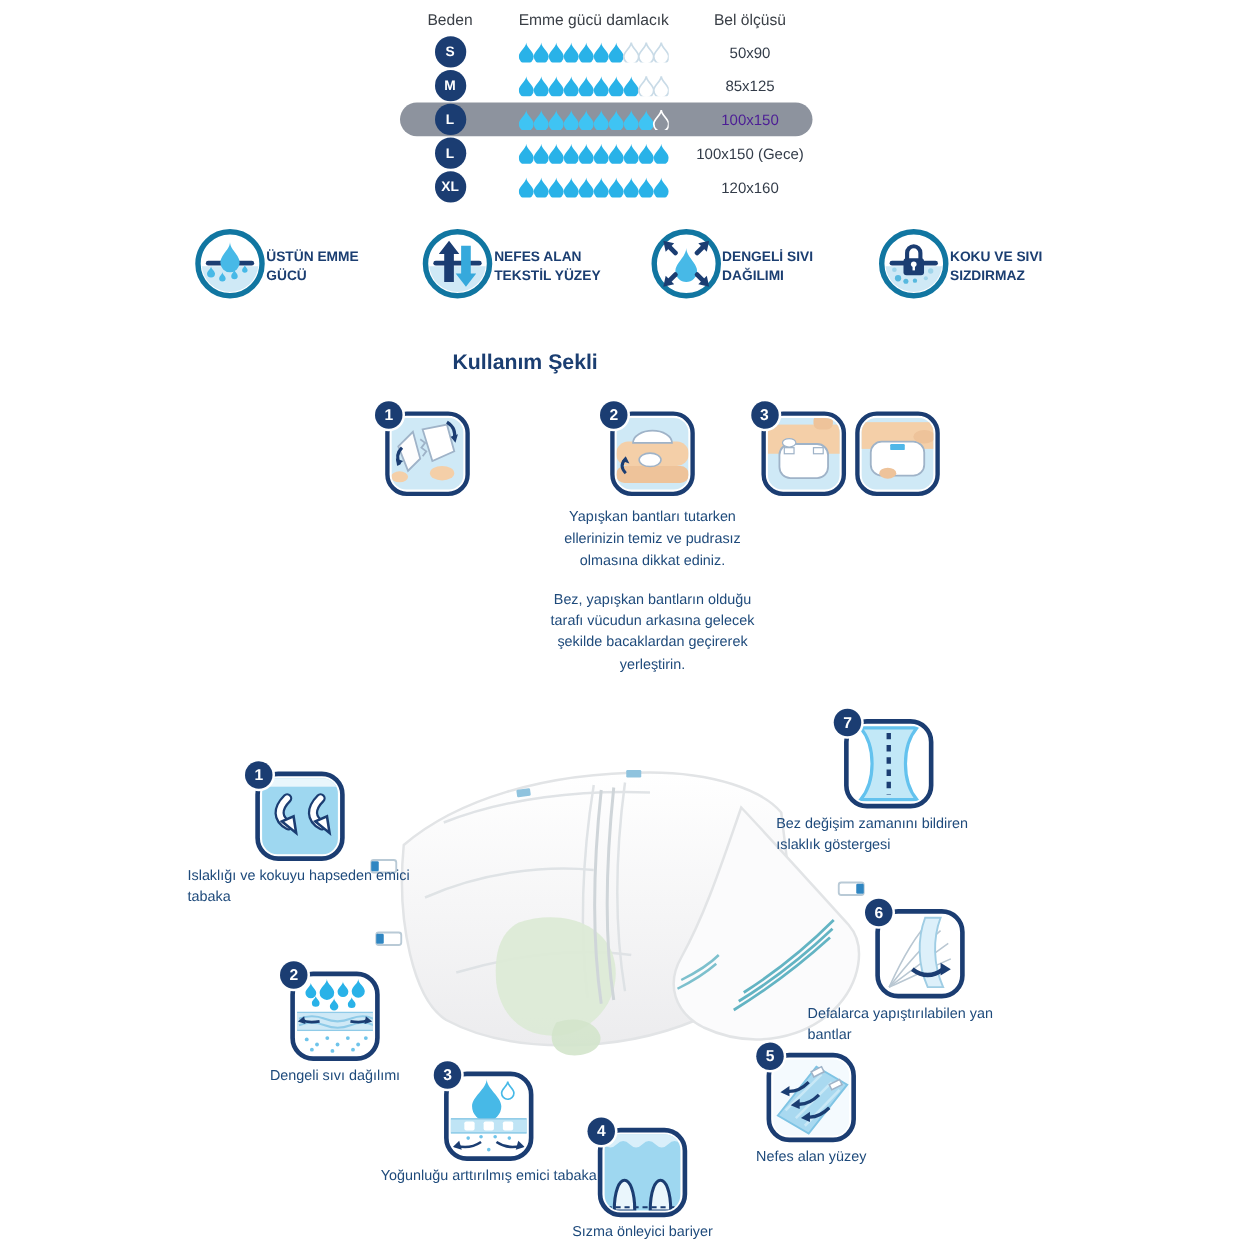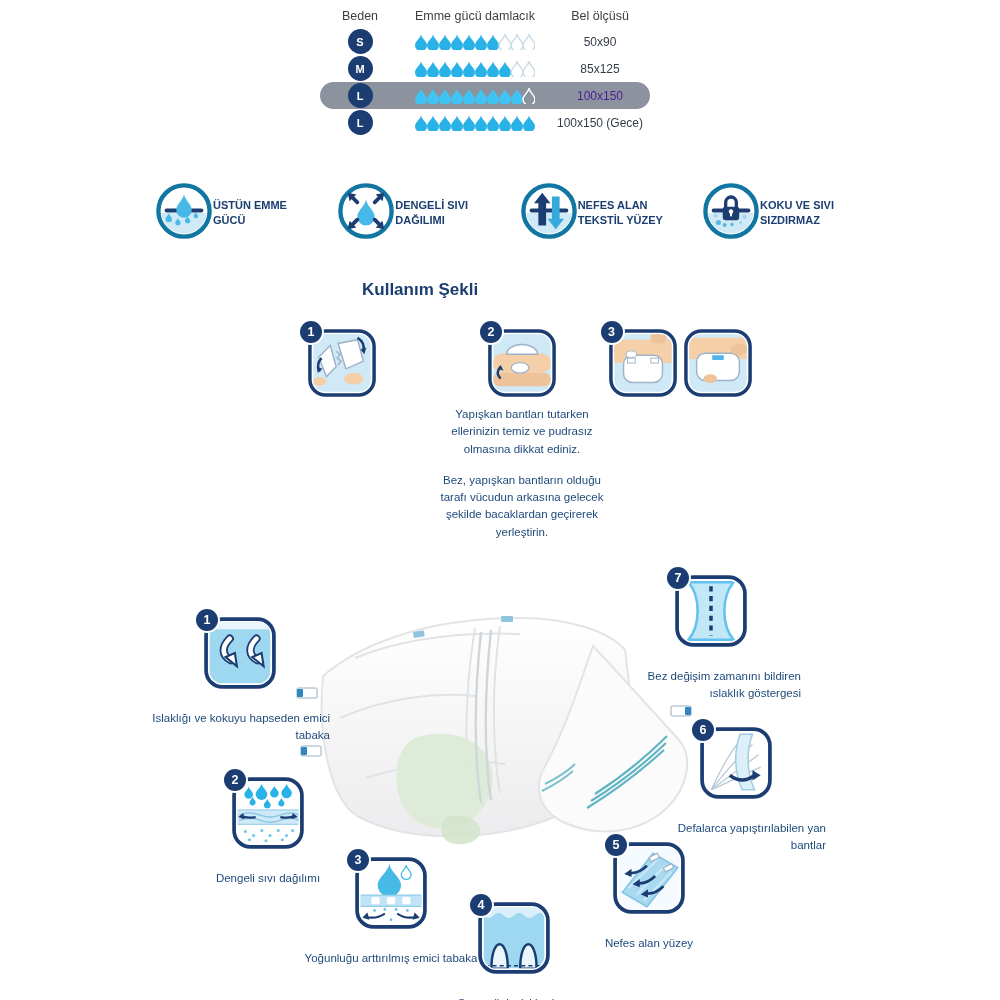--- a/index.html
+++ b/index.html
@@ -37,21 +37,21 @@
              background:#1b3d72;color:#fff;font-size:12.5px;font-weight:bold;line-height:22px;
              text-align:center;box-shadow:0 0 0 2px #fff;z-index:3;}
   .step-text{margin-top:8px;font-size:11.5px;color:#1e4a7b;line-height:1.5;text-align:center;}
   .step-text p{margin:0 0 14px 0;}
 
   
   .callout{position:absolute;width:180px;display:flex;flex-direction:column;align-items:center;}
   .c1{left:150px;top:616px;} .c2{left:178px;top:776px;} .c3{left:301px;top:856px;}
   .c4{left:424px;top:901px;} .c5{left:559px;top:841px;} .c6{left:646px;top:726px;}
   .c7{left:621px;top:574px;}
-  .c-label{margin-top:20px;font-size:11.5px;color:#1e4a7b;line-height:1.45;text-align:right;}
+  .c-label{margin-top:3px;font-size:11.5px;color:#1e4a7b;line-height:1.45;text-align:left;}
 
   .product-photo{position:absolute;left:295px;top:588px;width:400px;height:280px;}
 </style>
 </head>
 <body>
 
 <div class="page">
 
   <div class="size-table">
     <div class="size-head">
@@ -132,20 +132,40 @@
               <path transform="translate(36 1)" d="M6 0 C6 4 0 7.2 0 11.2 A6 6 0 0 0 12 11.2 C12 7.2 6 4 6 0 Z" fill="#29b2e8" stroke="none" stroke-width="1.4"></path>
               <path transform="translate(48 1)" d="M6 0 C6 4 0 7.2 0 11.2 A6 6 0 0 0 12 11.2 C12 7.2 6 4 6 0 Z" fill="#29b2e8" stroke="none" stroke-width="1.4"></path>
               <path transform="translate(60 1)" d="M6 0 C6 4 0 7.2 0 11.2 A6 6 0 0 0 12 11.2 C12 7.2 6 4 6 0 Z" fill="#29b2e8" stroke="none" stroke-width="1.4"></path>
               <path transform="translate(72 1)" d="M6 0 C6 4 0 7.2 0 11.2 A6 6 0 0 0 12 11.2 C12 7.2 6 4 6 0 Z" fill="#29b2e8" stroke="none" stroke-width="1.4"></path>
               <path transform="translate(84 1)" d="M6 0 C6 4 0 7.2 0 11.2 A6 6 0 0 0 12 11.2 C12 7.2 6 4 6 0 Z" fill="#29b2e8" stroke="none" stroke-width="1.4"></path>
               <path transform="translate(96 1)" d="M6 0 C6 4 0 7.2 0 11.2 A6 6 0 0 0 12 11.2 C12 7.2 6 4 6 0 Z" fill="#29b2e8" stroke="none" stroke-width="1.4"></path>
               <path transform="translate(108 1)" d="M6 0 C6 4 0 7.2 0 11.2 A6 6 0 0 0 12 11.2 C12 7.2 6 4 6 0 Z" fill="#29b2e8" stroke="none" stroke-width="1.4"></path>
             </svg>
           </div>
           <div class="waist">100x150 (Gece)</div>
+        </div>
+        <div class="size-row">
+          <div class="cell-c">
+            <span class="size-badge">XL</span>
+          </div>
+          <div class="cell-c">
+            <svg width="120" height="17" viewBox="0 0 120 17">
+              <path transform="translate(0 1)" d="M6 0 C6 4 0 7.2 0 11.2 A6 6 0 0 0 12 11.2 C12 7.2 6 4 6 0 Z" fill="#29b2e8" stroke="none" stroke-width="1.4"></path>
+              <path transform="translate(12 1)" d="M6 0 C6 4 0 7.2 0 11.2 A6 6 0 0 0 12 11.2 C12 7.2 6 4 6 0 Z" fill="#29b2e8" stroke="none" stroke-width="1.4"></path>
+              <path transform="translate(24 1)" d="M6 0 C6 4 0 7.2 0 11.2 A6 6 0 0 0 12 11.2 C12 7.2 6 4 6 0 Z" fill="#29b2e8" stroke="none" stroke-width="1.4"></path>
+              <path transform="translate(36 1)" d="M6 0 C6 4 0 7.2 0 11.2 A6 6 0 0 0 12 11.2 C12 7.2 6 4 6 0 Z" fill="#29b2e8" stroke="none" stroke-width="1.4"></path>
+              <path transform="translate(48 1)" d="M6 0 C6 4 0 7.2 0 11.2 A6 6 0 0 0 12 11.2 C12 7.2 6 4 6 0 Z" fill="#29b2e8" stroke="none" stroke-width="1.4"></path>
+              <path transform="translate(60 1)" d="M6 0 C6 4 0 7.2 0 11.2 A6 6 0 0 0 12 11.2 C12 7.2 6 4 6 0 Z" fill="#29b2e8" stroke="none" stroke-width="1.4"></path>
+              <path transform="translate(72 1)" d="M6 0 C6 4 0 7.2 0 11.2 A6 6 0 0 0 12 11.2 C12 7.2 6 4 6 0 Z" fill="#29b2e8" stroke="none" stroke-width="1.4"></path>
+              <path transform="translate(84 1)" d="M6 0 C6 4 0 7.2 0 11.2 A6 6 0 0 0 12 11.2 C12 7.2 6 4 6 0 Z" fill="#29b2e8" stroke="none" stroke-width="1.4"></path>
+              <path transform="translate(96 1)" d="M6 0 C6 4 0 7.2 0 11.2 A6 6 0 0 0 12 11.2 C12 7.2 6 4 6 0 Z" fill="#29b2e8" stroke="none" stroke-width="1.4"></path>
+              <path transform="translate(108 1)" d="M6 0 C6 4 0 7.2 0 11.2 A6 6 0 0 0 12 11.2 C12 7.2 6 4 6 0 Z" fill="#29b2e8" stroke="none" stroke-width="1.4"></path>
+            </svg>
+          </div>
+          <div class="waist">120x160</div>
         </div>
       </div>
   </div>
 
   <div class="features">
       <div class="feature">
         <span><svg viewBox="0 0 60 60" width="58" height="58">
     <circle cx="30" cy="30" r="26.5" fill="#fff" stroke="#1176a1" stroke-width="4.5"></circle>
             <path d="M6.6 32 A23.5 23.5 0 0 0 53.4 32 Z" fill="#cfe9f6"></path>
             <rect x="10" y="27.5" width="40" height="4" rx="2" fill="#1b3d72"></rect>
@@ -153,45 +173,45 @@
     <path transform="translate(11 32) scale(0.55)" d="M6 0 C6 4 0 7.2 0 11.2 A6 6 0 0 0 12 11.2 C12 7.2 6 4 6 0 Z" fill="#47b9e7"></path>
     <path transform="translate(21 37) scale(0.45)" d="M6 0 C6 4 0 7.2 0 11.2 A6 6 0 0 0 12 11.2 C12 7.2 6 4 6 0 Z" fill="#47b9e7"></path>
     <path transform="translate(31 35) scale(0.45)" d="M6 0 C6 4 0 7.2 0 11.2 A6 6 0 0 0 12 11.2 C12 7.2 6 4 6 0 Z" fill="#47b9e7"></path>
     <path transform="translate(40 31) scale(0.38)" d="M6 0 C6 4 0 7.2 0 11.2 A6 6 0 0 0 12 11.2 C12 7.2 6 4 6 0 Z" fill="#47b9e7"></path>
           </svg></span>
         <span class="feature-label">ÜSTÜN EMME GÜCÜ</span>
       </div>
       <div class="feature">
         <span><svg viewBox="0 0 60 60" width="58" height="58">
     <circle cx="30" cy="30" r="26.5" fill="#fff" stroke="#1176a1" stroke-width="4.5"></circle>
+            <path d="M6.6 32 A23.5 23.5 0 0 0 53.4 32 Z" fill="#cfe9f6"></path>
+            <rect x="10" y="27.5" width="40" height="4" rx="2" fill="#1b3d72"></rect>
+            <path d="M23 11 L31.5 22 L27 22 L27 45 L19 45 L19 22 L14.5 22 Z" fill="#1b3d72"></path>
+    <path d="M37 49 L45.5 38 L41 38 L41 15 L33 15 L33 38 L28.5 38 Z" fill="#36a9dc"></path>
+          </svg></span>
+        <span class="feature-label">NEFES ALAN TEKSTİL YÜZEY</span>
+      </div>
+      <div class="feature">
+        <span><svg viewBox="0 0 60 60" width="58" height="58">
+    <circle cx="30" cy="30" r="26.5" fill="#fff" stroke="#1176a1" stroke-width="4.5"></circle>
             <path d="M30 17 C30 24 21 29.5 21 36 A9 9 0 0 0 39 36 C39 29.5 30 24 30 17 Z" fill="#47b9e7"></path>
     <g stroke="#1b3d72" stroke-width="4" stroke-linecap="round">
       <path d="M21 21 L15 15"></path>
               <path d="M39 21 L45 15"></path>
               <path d="M21 39 L15 45"></path>
               <path d="M39 39 L45 45"></path>
             </g>
     <g fill="#1b3d72">
       <path d="M11 11 L20 13 L13 20 Z"></path>
               <path d="M49 11 L47 20 L40 13 Z"></path>
       <path d="M11 49 L13 40 L20 47 Z"></path>
               <path d="M49 49 L40 47 L47 40 Z"></path>
             </g>
           </svg></span>
         <span class="feature-label">DENGELİ SIVI DAĞILIMI</span>
-      </div>
-      <div class="feature">
-        <span><svg viewBox="0 0 60 60" width="58" height="58">
-    <circle cx="30" cy="30" r="26.5" fill="#fff" stroke="#1176a1" stroke-width="4.5"></circle>
-            <path d="M6.6 32 A23.5 23.5 0 0 0 53.4 32 Z" fill="#cfe9f6"></path>
-            <rect x="10" y="27.5" width="40" height="4" rx="2" fill="#1b3d72"></rect>
-            <path d="M23 11 L31.5 22 L27 22 L27 45 L19 45 L19 22 L14.5 22 Z" fill="#1b3d72"></path>
-    <path d="M37 49 L45.5 38 L41 38 L41 15 L33 15 L33 38 L28.5 38 Z" fill="#36a9dc"></path>
-          </svg></span>
-        <span class="feature-label">NEFES ALAN TEKSTİL YÜZEY</span>
       </div>
       <div class="feature">
         <span><svg viewBox="0 0 60 60" width="58" height="58">
     <circle cx="30" cy="30" r="26.5" fill="#fff" stroke="#1176a1" stroke-width="4.5"></circle>
             <path d="M6.6 32 A23.5 23.5 0 0 0 53.4 32 Z" fill="#cfe9f6"></path>
             <rect x="10" y="27.5" width="40" height="4" rx="2" fill="#1b3d72"></rect>
             <path d="M24.5 26 L24.5 21 A5.5 5.5 0 0 1 35.5 21 L35.5 26" fill="none" stroke="#1b3d72" stroke-width="3.4"></path>
     <rect x="21.5" y="25.5" width="17" height="14" rx="2.5" fill="#1b3d72"></rect>
     <circle cx="30" cy="30.5" r="2.3" fill="#fff"></circle>
             <rect x="29" y="30.5" width="2" height="5" fill="#fff"></rect>

